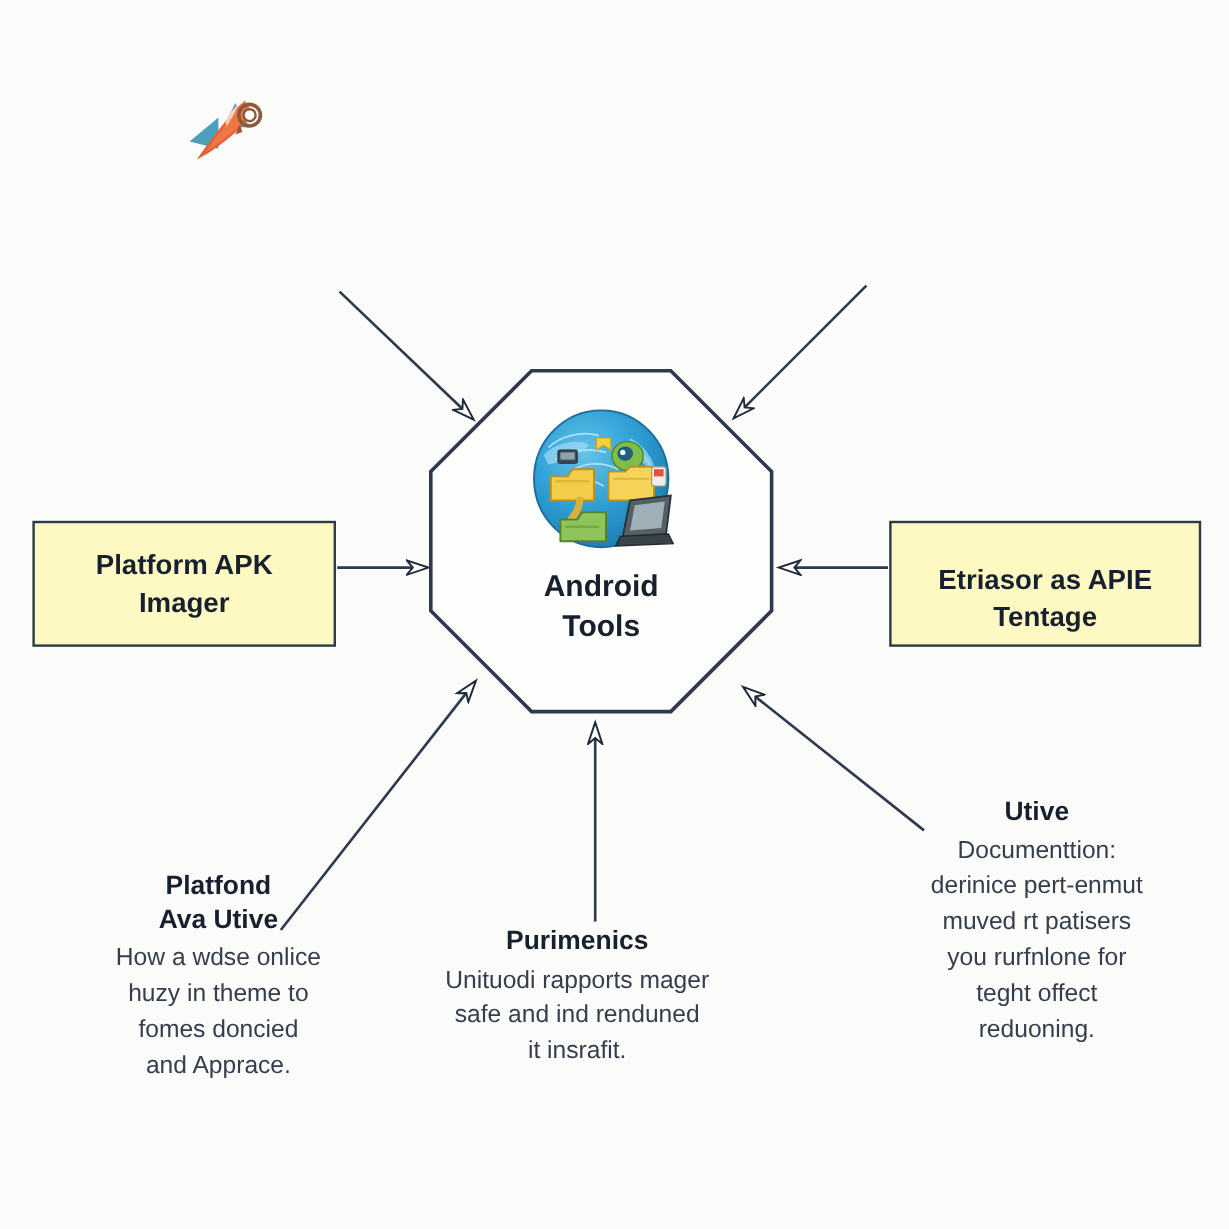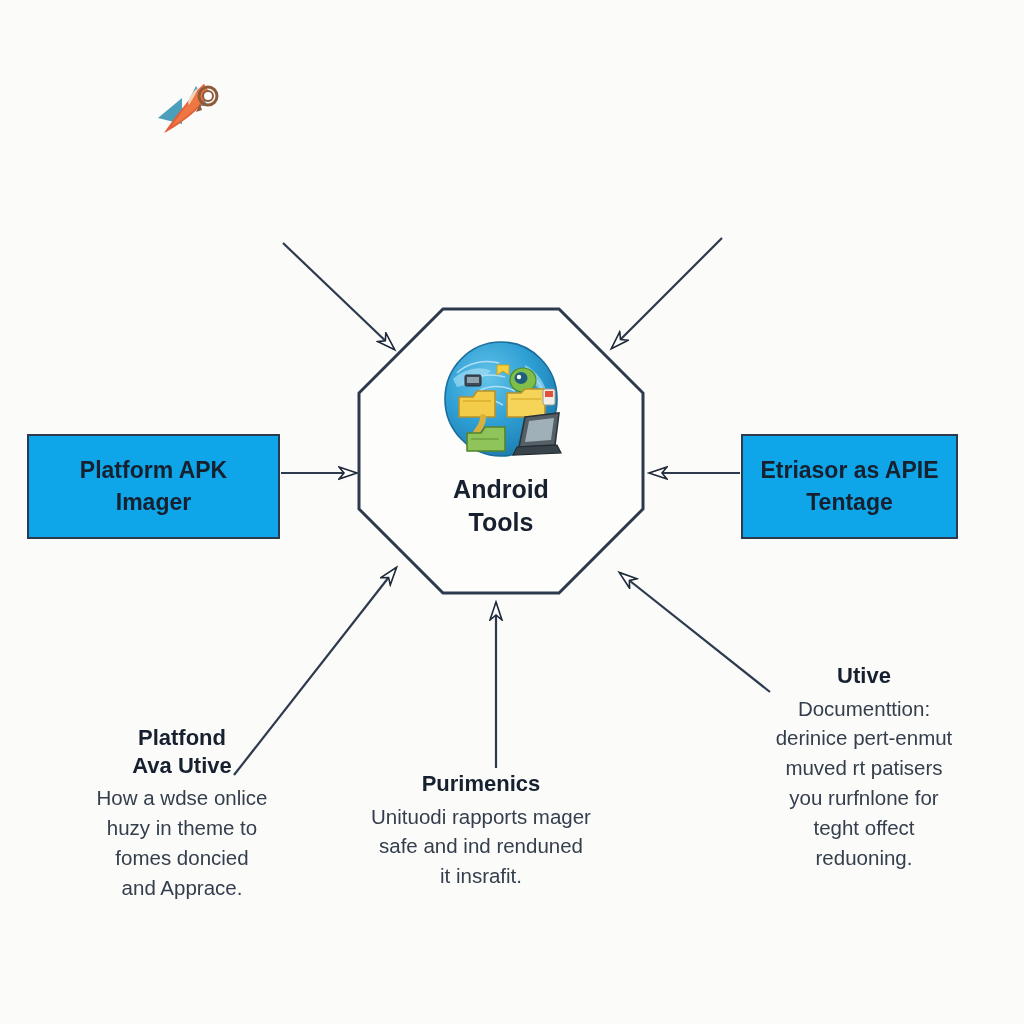--- a/index.html
+++ b/index.html
@@ -79,36 +79,36 @@
   
   #note-bc { left:316px; top:770px; width:330px; }
   
   #note-br { left:704px; top:662px; width:320px; }
 
   
   .box-node {
     position:absolute;
     z-index:3;
     border:2.5px solid #2d3a4d;
-    background:#0ea5e9;
+    background:#fef9c3;
     display:flex;
     align-items:center;
     justify-content:center;
     text-align:center;
     padding:6px 10px;
   }
   .box-node .box-label {
     font-size:23px;
     font-weight:700;
     color:#17202e;
     line-height:1.38;
     white-space:pre-line;
   }
   #box-left  { left:27px;  top:434px; width:253px; height:105px; }
-  #box-right { left:741px; top:434px; width:217px; height:105px; }
+  #box-right { left:741px; top:434px; width:260px; height:105px;align-items:flex-end; }
 
   
   #hub {
     position:absolute;
     left:357px; top:307px;
     width:288px; height:288px;
     z-index:3;
   }
   #hub .oct-shape {
     position:absolute;

